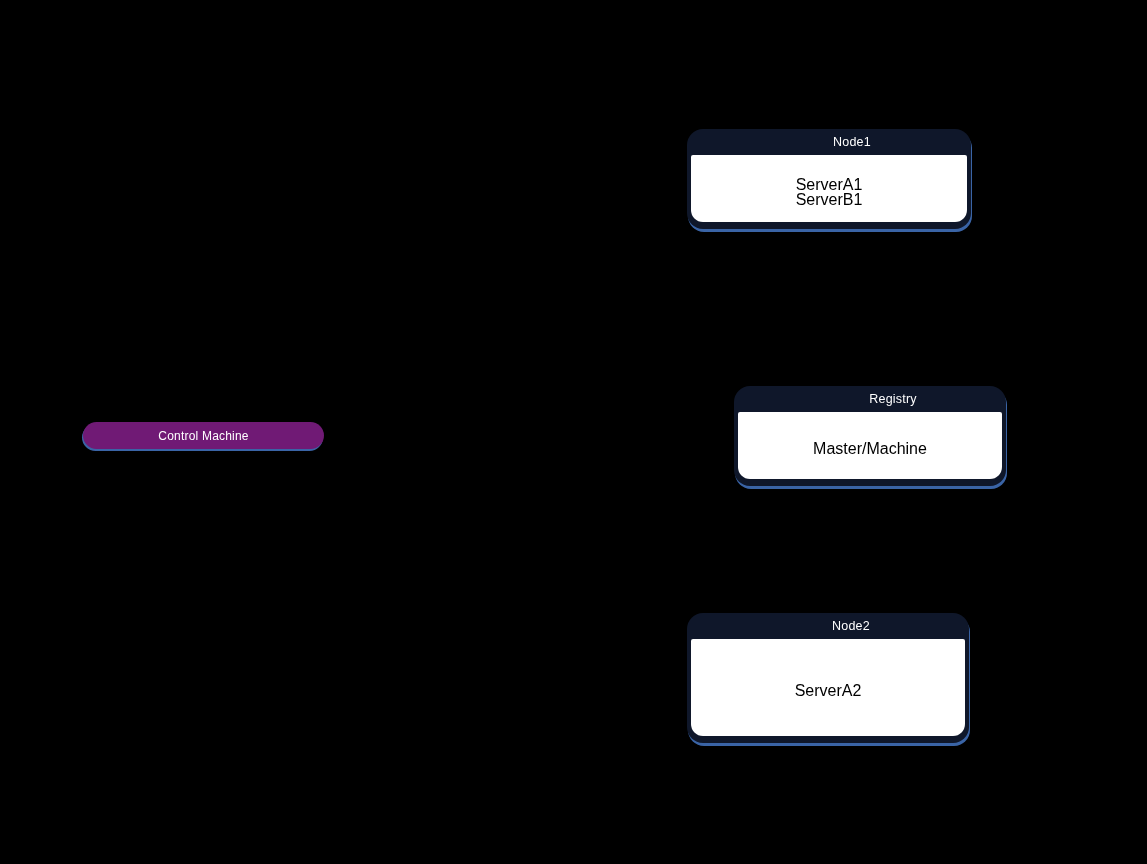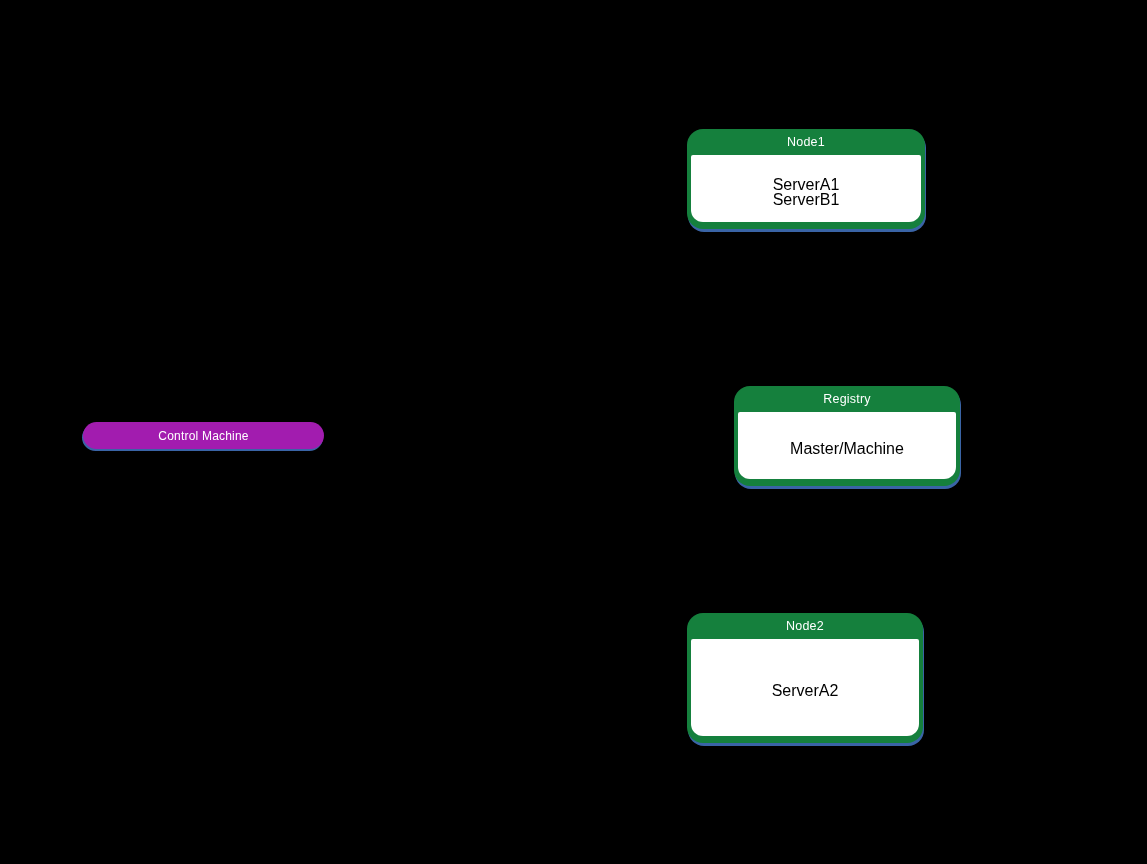--- a/index.html
+++ b/index.html
@@ -15,36 +15,37 @@
     overflow: hidden;
     font-family: "Liberation Sans", sans-serif;
   }
   
   .pill {
     position: absolute;
     left: 83px;
     top: 422px;
     width: 241px;
     height: 27px;
-    background: #a21caf;
+    background: #701a75;
     border-radius: 14px;
     box-shadow: -1px 2px 0 #3A64A6;
     display: flex;
     align-items: center;
     justify-content: center;
     color: #FFFFFF;
     font-size: 12px;
     letter-spacing: 0.2px;
   }
   
   .node {
     position: absolute;
-    background: #15803d;
+    background: #0f172a;
     border-radius: 16px;
     box-shadow: 1px 3px 0 #3A64A6;
+    padding-left: 46px;
   }
   .node-title {
     height: 26px;
     display: flex;
     align-items: center;
     justify-content: center;
     color: #FFFFFF;
     font-size: 12.5px;
     letter-spacing: 0.2px;
   }

